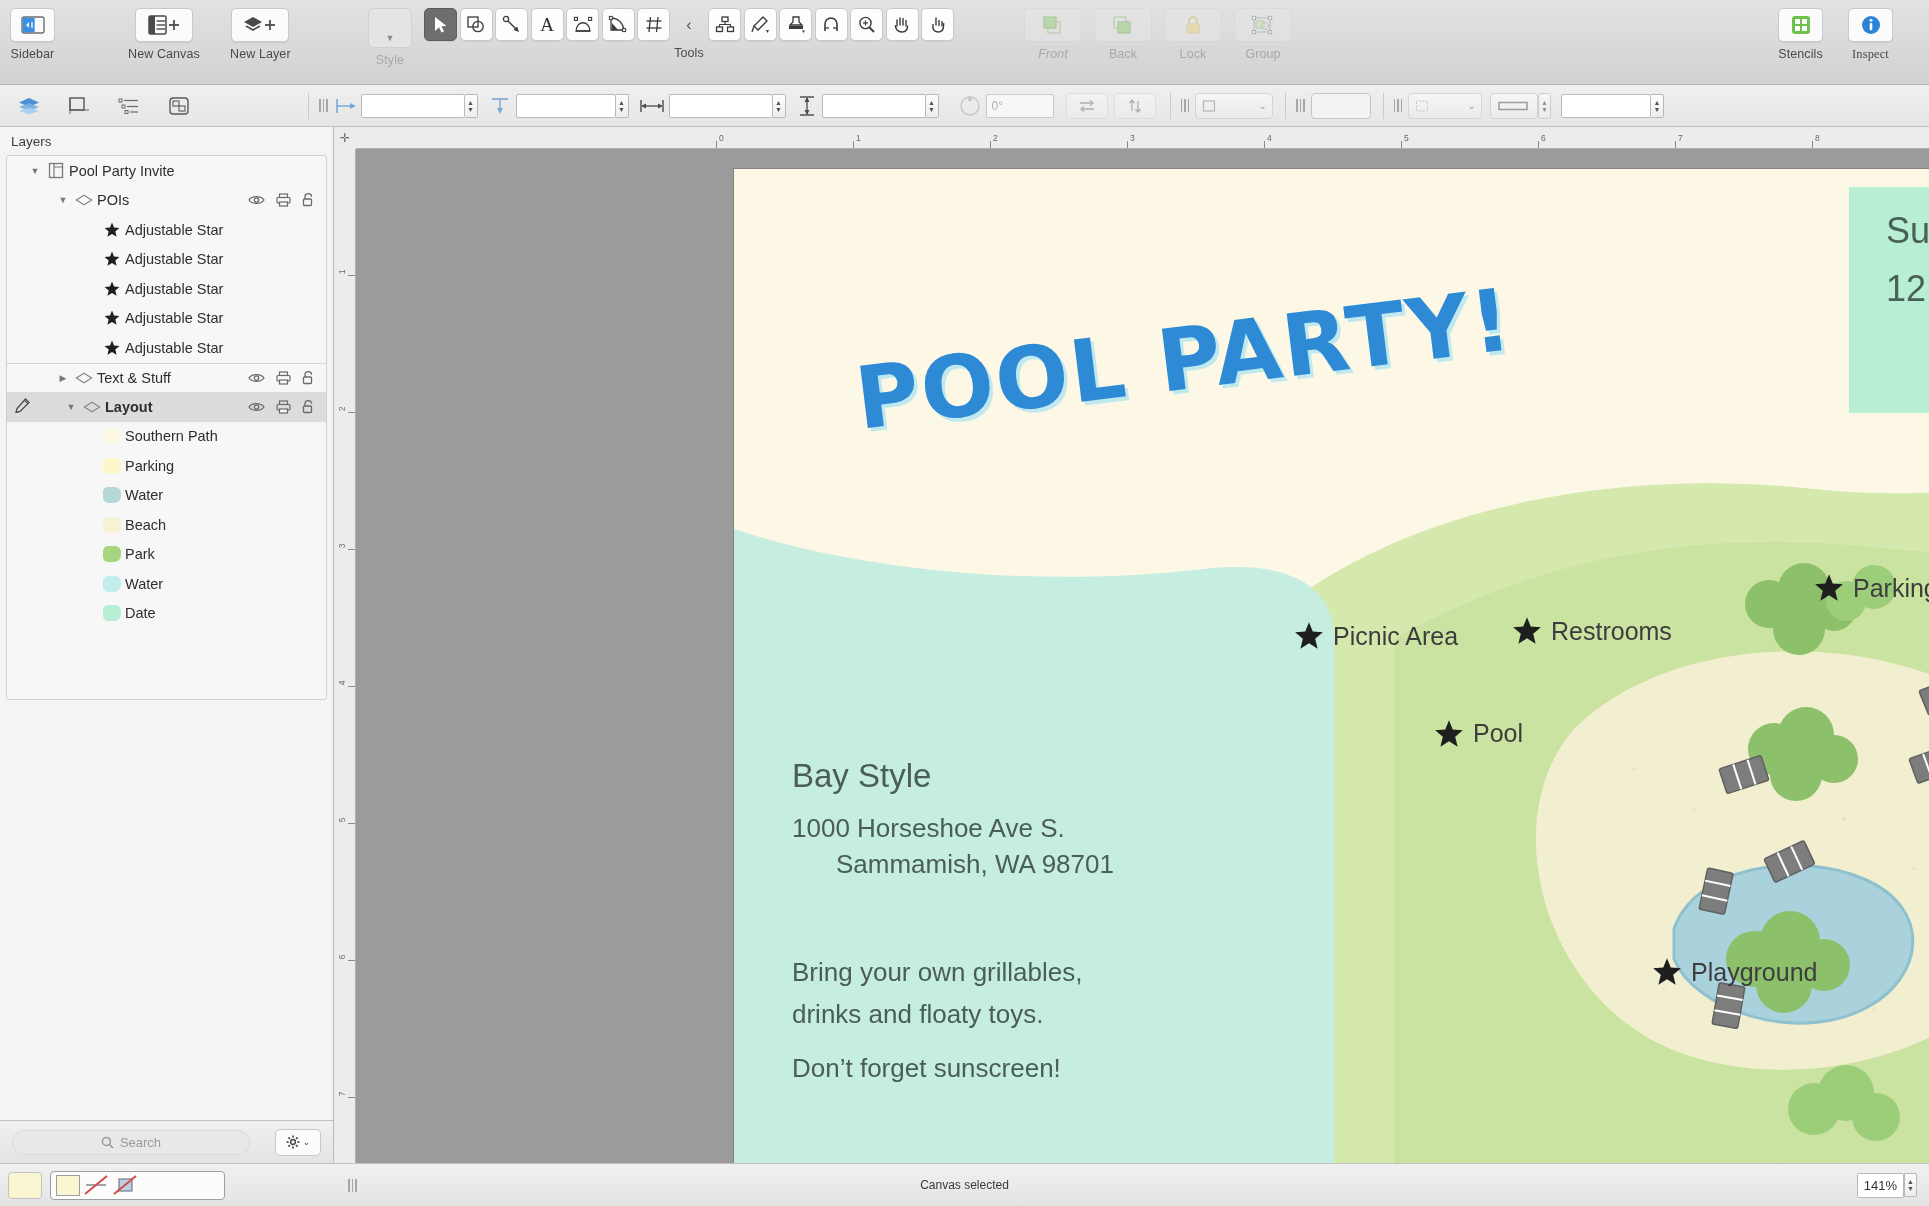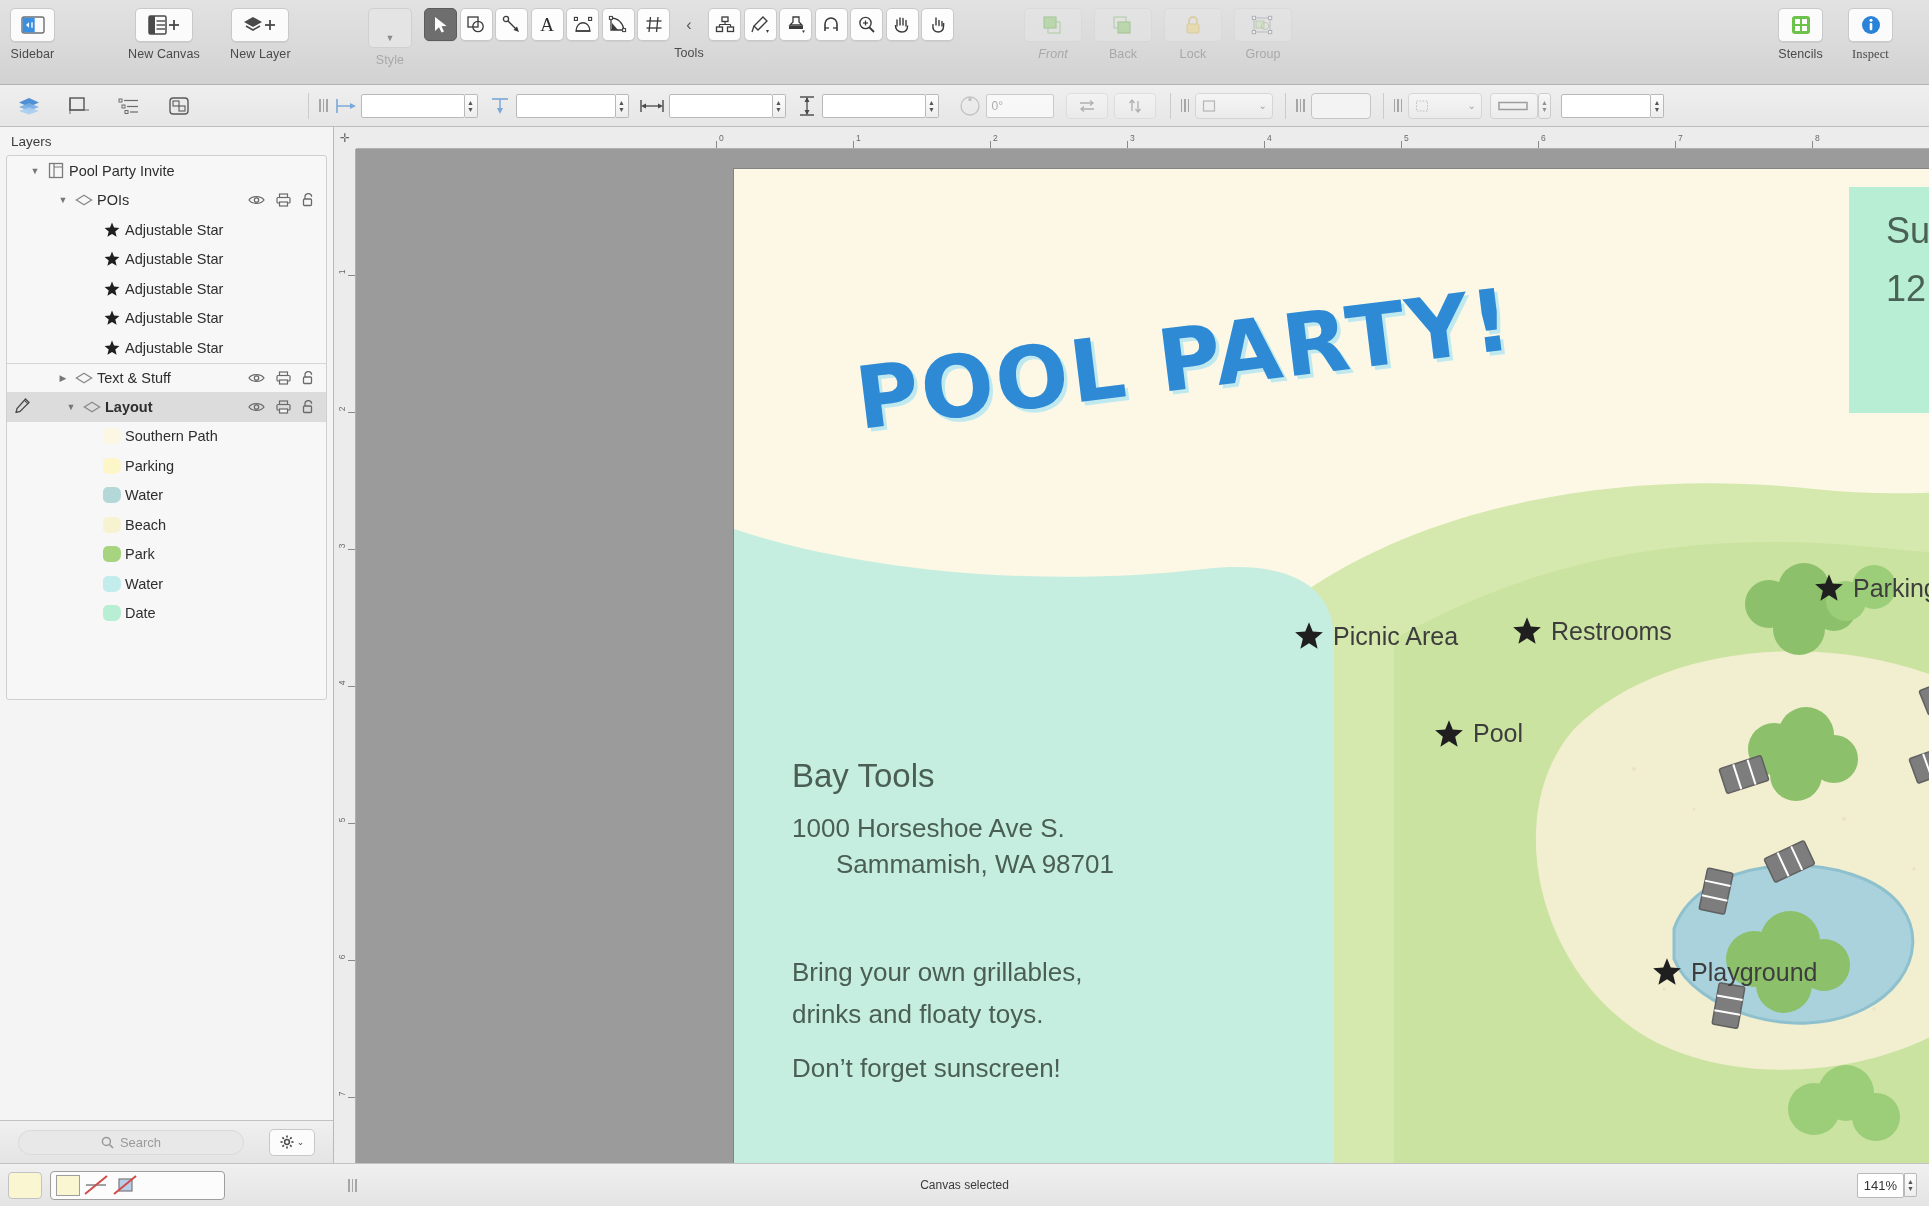--- a/index.html
+++ b/index.html
@@ -95,21 +95,21 @@
   .lrow.sep { border-top:1px solid #d6d6d6; }
   .lrow .tri { width:16px; text-align:center; font-size:9px; color:#777; flex:0 0 16px; }
   .lrow .lic { width:26px; display:flex; align-items:center; justify-content:center; flex:0 0 26px; }
   .lrow .lname { flex:1; white-space:nowrap; overflow:hidden; }
   .lrow .lname.bold { font-weight:bold; }
   .lrow .eyes { display:flex; gap:11px; padding-right:11px; align-items:center; }
   .pencil { position:absolute; left:8px; top:50%; transform:translateY(-50%); }
   .sb-bottom {
     position:absolute; bottom:0; left:0; right:0; height:43px;
     background:linear-gradient(#f0f0f0,#e4e4e4); border-top:1px solid #c2c2c2;
-    display:flex; align-items:center; padding:0 18px; gap:25px;
+    display:flex; align-items:center; padding:0 12px; gap:25px;
   }
   .search {
     flex:1; height:25px; border-radius:13px; background:#e8e8e8; border:1px solid #dadada;
     display:flex; align-items:center; justify-content:center; gap:6px;
     font-size:13px; color:#9a9a9a;
   }
   .gear-btn {
     width:46px;height:27px;border-radius:5px;background:#fcfcfc;border:1px solid #c8c8c8;
     display:flex;align-items:center;justify-content:center;gap:3px;
   }
@@ -990,21 +990,21 @@
 
               <rect x="1295" y="615" width="98" height="68" rx="7" fill="#777" stroke="#5f5f5f" stroke-width="2"></rect>
             </g>
           </svg>
 
           <div class="p-abs title-txt" style="left:120px; top:140px;">POOL PARTY!</div>
 
           <div class="p-abs date-txt" style="left:1152px; top:38px;">Sunday, July 17</div>
           <div class="p-abs date-txt" style="left:1152px; top:96px;">12:00pm–5:00pm</div>
 
-          <div class="p-abs body-head" style="left:58px; top:588px;">Bay Tools</div>
+          <div class="p-abs body-head" style="left:58px; top:588px;">Bay Style</div>
           <div class="p-abs body-txt" style="left:58px; top:642px;">1000 Horseshoe Ave S.</div>
           <div class="p-abs body-txt" style="left:58px; top:678px;margin-left:44px;">Sammamish, WA 98701</div>
           <div class="p-abs body-txt" style="left:58px; top:786px;">Bring your own grillables,</div>
           <div class="p-abs body-txt" style="left:58px; top:828px;">drinks and floaty toys.</div>
           <div class="p-abs body-txt" style="left:58px; top:882px;">Don’t forget sunscreen!</div>
 
           <div id="map-labels">
               <div class="p-abs" style="left: 1080px; top: 404px; display: flex; align-items: center; gap: 9px;">
                 <svg width="30" height="30" viewBox="0 0 16 16">
                   <path d="M8 0.6 L10 5.6 L15.4 6 L11.3 9.5 L12.6 14.8 L8 11.9 L3.4 14.8 L4.7 9.5 L0.6 6 L6 5.6 Z" fill="#1f1f1f"></path>

